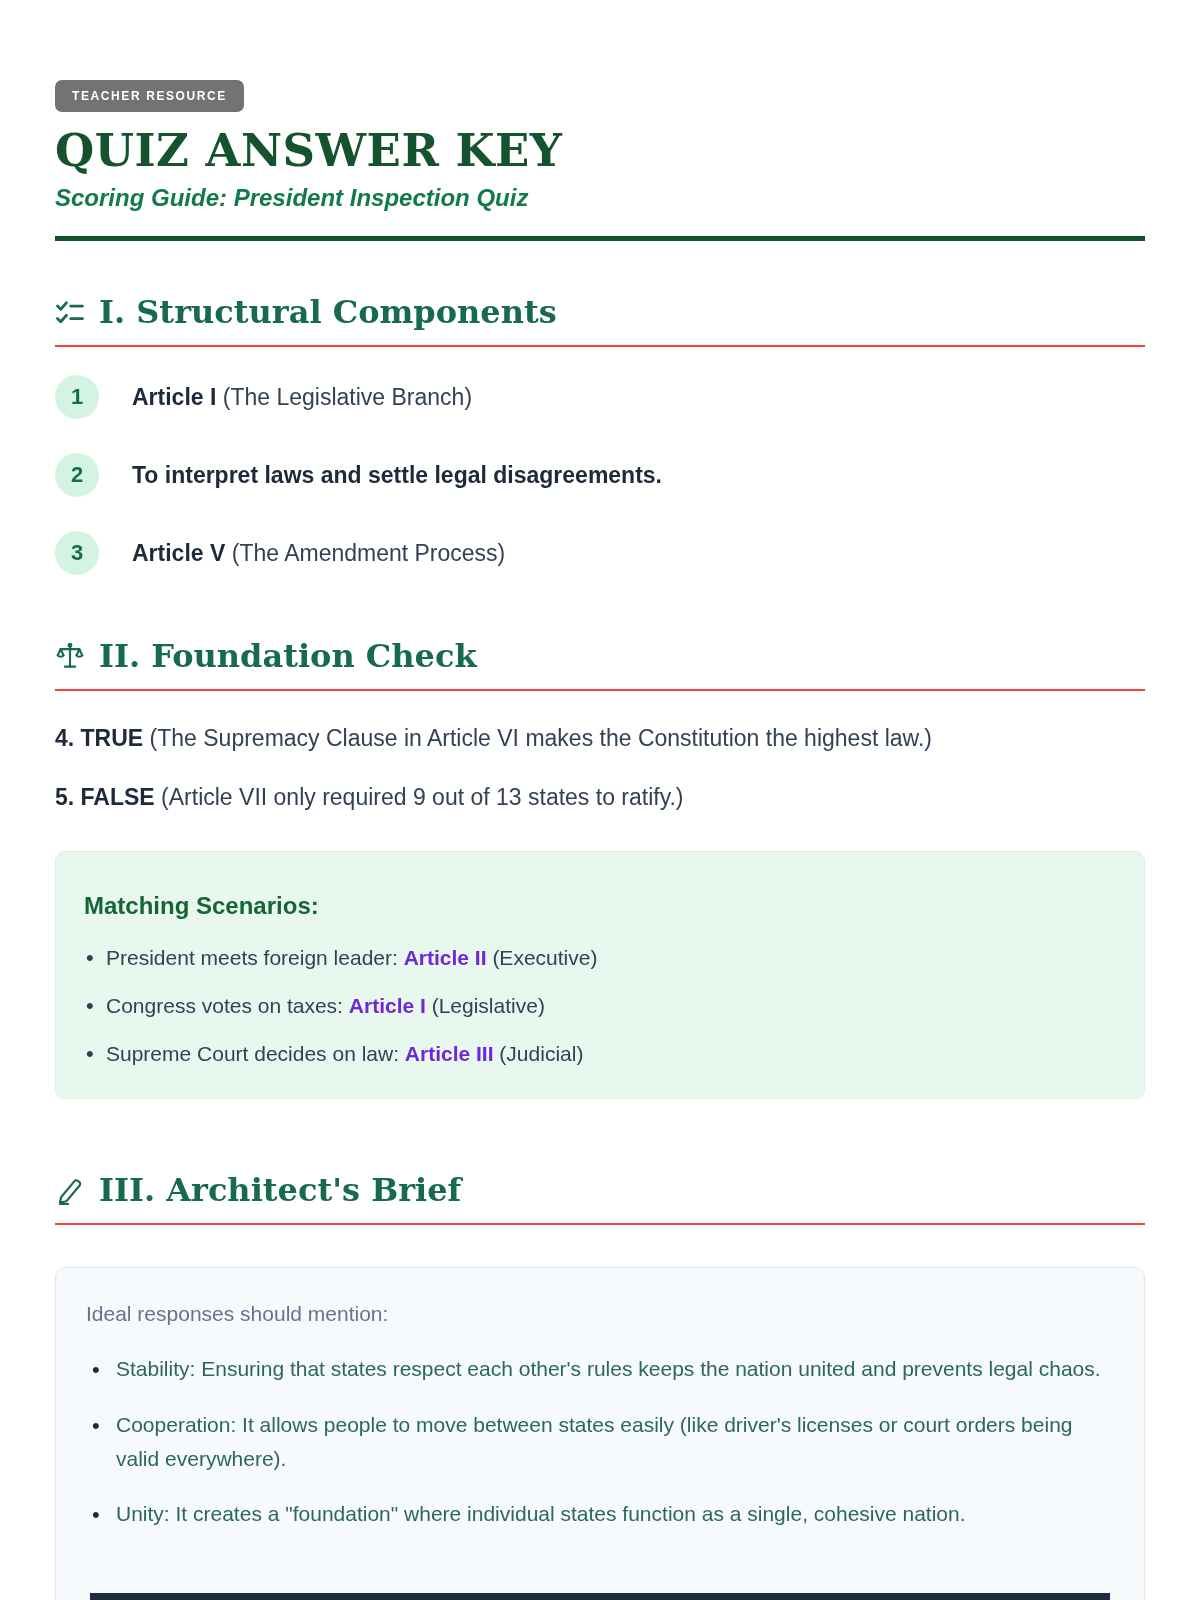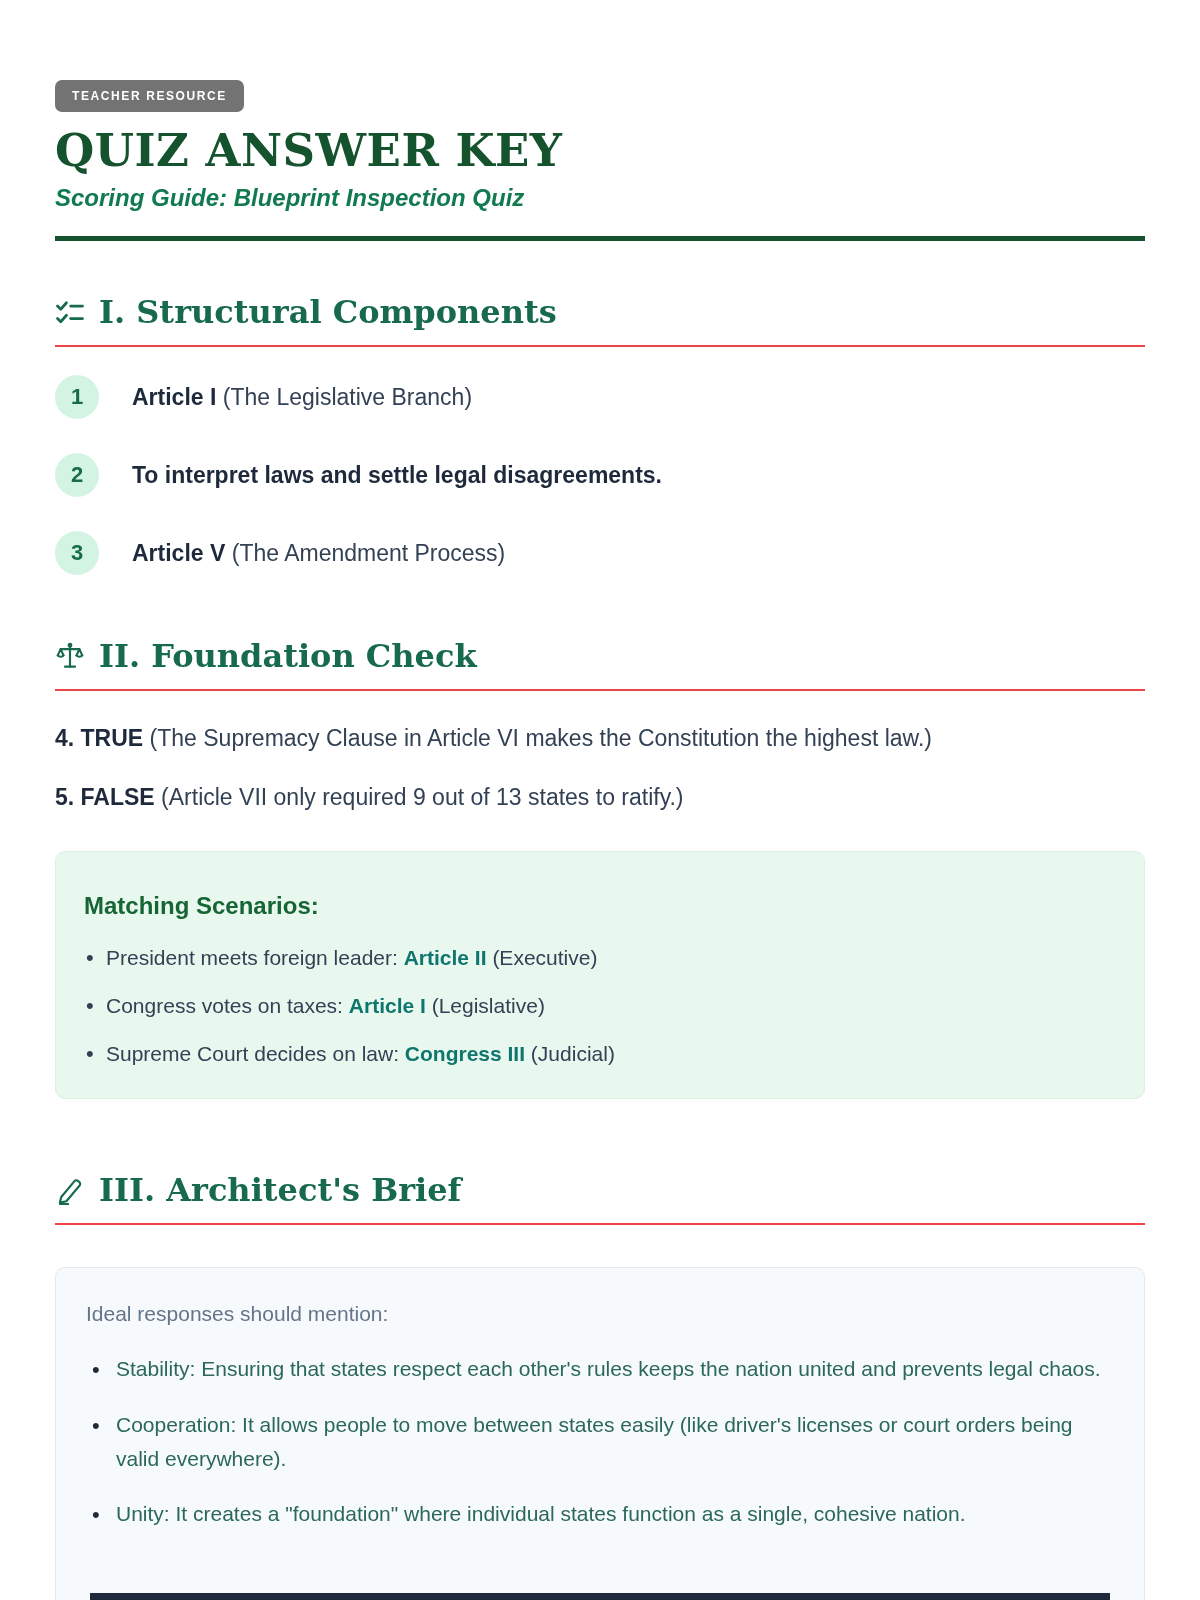--- a/index.html
+++ b/index.html
@@ -119,21 +119,21 @@
     margin-bottom: 24px;
   }
   .match-list li:last-child { margin-bottom: 0; }
   .match-list li::before {
     content: "•";
     position: absolute;
     left: 2px; top: -1px;
     color: #334155;
     font-size: 22px;
   }
-  .match-list b { color: #0f766e; }
+  .match-list b { color: #6d28d9; }
 
   
   .brief-box {
     margin-top: 42px;
     background: #f7fafc;
     border: 1px solid #e2e8f0;
     border-radius: 10px;
     padding: 34px 30px;
     min-height: 340px;
   }
@@ -168,21 +168,21 @@
   }
 </style>
 </head>
 <body>
 
 <div class="page">
 
   <header>
     <div class="badge">TEACHER RESOURCE</div>
     <h1 class="title">QUIZ ANSWER KEY</h1>
-    <div class="subtitle">Scoring Guide: Blueprint Inspection Quiz</div>
+    <div class="subtitle">Scoring Guide: President Inspection Quiz</div>
     <div class="top-rule"></div>
   </header>
 
   <section class="sec-structural">
     <h2 class="sec-title">
       <span class="sec-icon">
         <svg viewBox="0 0 24 24" fill="none" stroke="#176a4c" stroke-width="2.2" stroke-linecap="round" stroke-linejoin="round">
           <polyline points="2,7.2 4.6,9.8 9.2,4.6"></polyline>
           <line x1="12.5" y1="7.2" x2="22" y2="7.2"></line>
           <polyline points="2,17.2 4.6,19.8 9.2,14.6"></polyline>
@@ -225,21 +225,21 @@
     </h2>
 
     <p class="tf tf-1"><b>4. TRUE</b><span> (The Supremacy Clause in Article VI makes the Constitution the highest law.)</span></p>
     <p class="tf tf-2"><b>5. FALSE</b><span> (Article VII only required 9 out of 13 states to ratify.)</span></p>
 
     <div class="match-box">
       <h3>Matching Scenarios:</h3>
       <ul class="match-list">
         <li><span>President meets foreign leader: </span><b>Article II</b><span> (Executive)</span></li>
         <li><span>Congress votes on taxes: </span><b>Article I</b><span> (Legislative)</span></li>
-        <li><span>Supreme Court decides on law: </span><b>Congress III</b><span> (Judicial)</span></li>
+        <li><span>Supreme Court decides on law: </span><b>Article III</b><span> (Judicial)</span></li>
       </ul>
     </div>
   </section>
 
   <section class="sec-brief">
     <h2 class="sec-title">
       <span class="sec-icon">
         <svg viewBox="0 0 24 24" fill="none" stroke="#176a4c" stroke-width="1.7" stroke-linecap="round" stroke-linejoin="round">
           <path d="M5 17.6 L15.6 4.9 a1.9 1.9 0 0 1 2.7 -0.2 l1.2 1 a1.9 1.9 0 0 1 0.2 2.7 L9.1 21 l-5.2 1.1 z"></path>
           <line x1="4" y1="23.2" x2="10.5" y2="23.2"></line>

